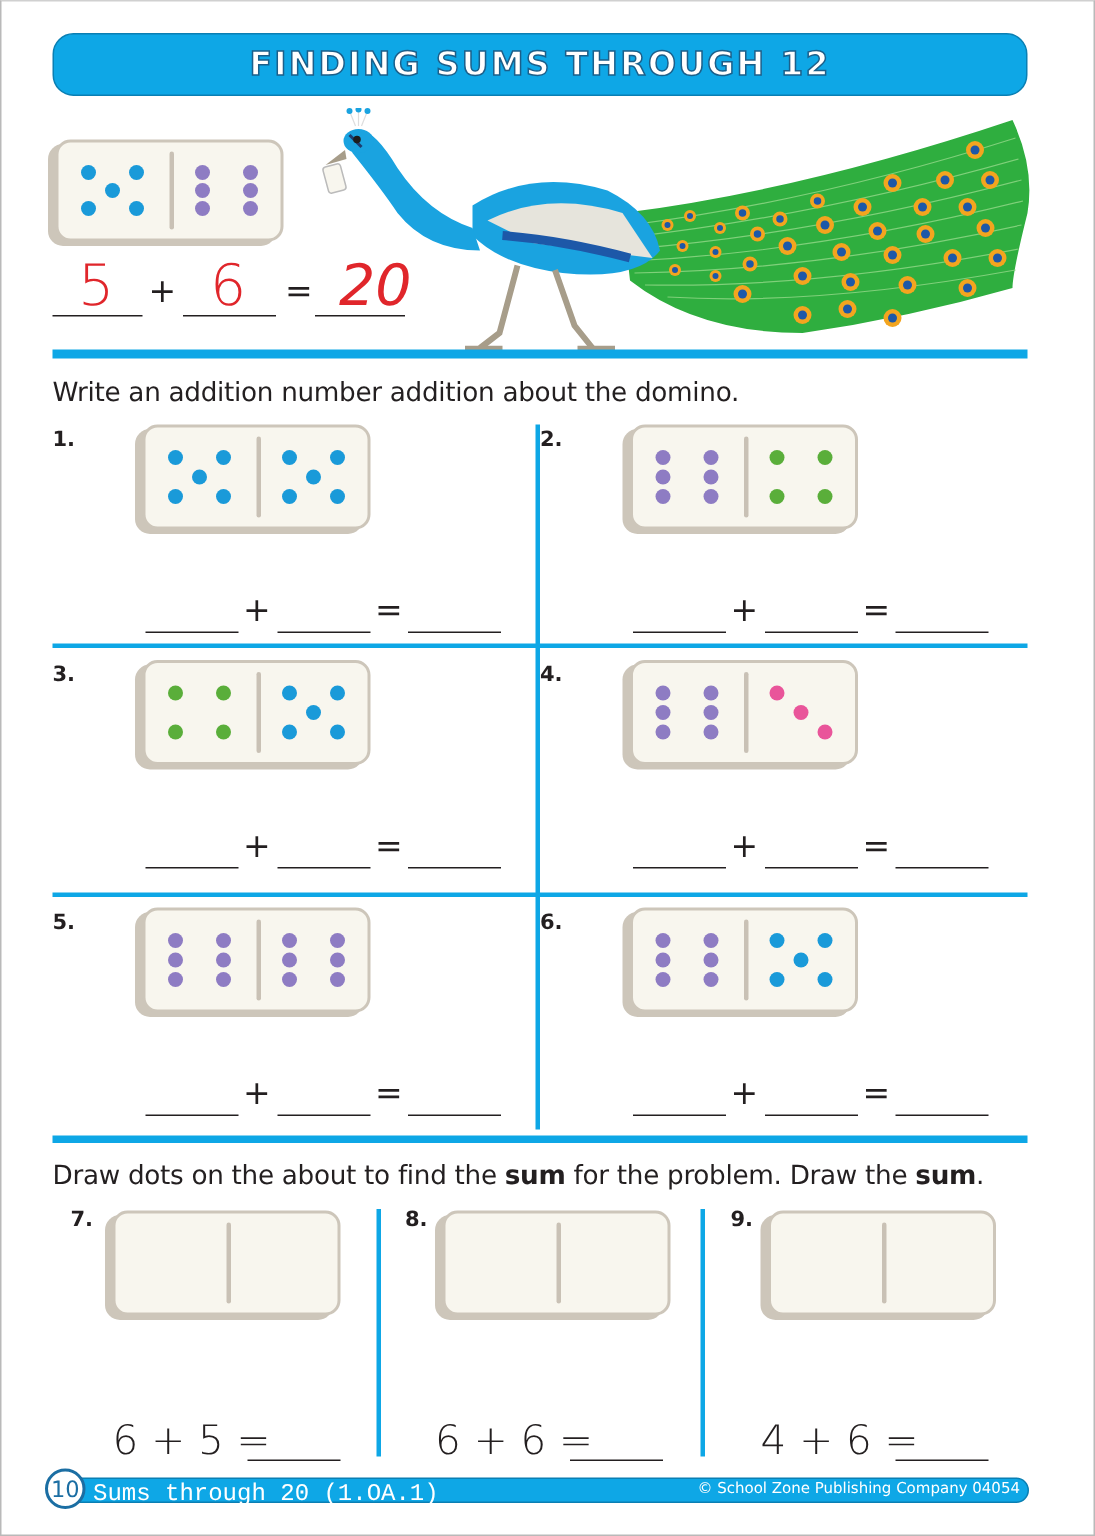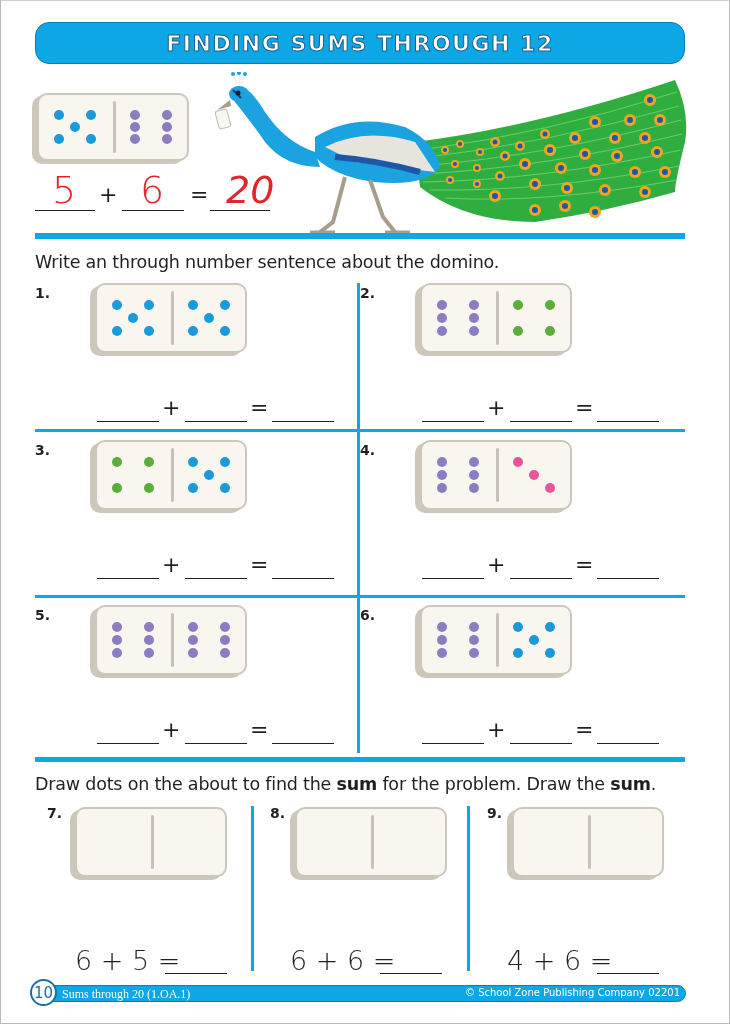--- a/index.html
+++ b/index.html
@@ -22,21 +22,21 @@
   .vr-blue { position: absolute; width: 3px; background: #0ea7e6; }
 
   .instruction { position: absolute; font-size: 17.5px; color: #231f20; font-family: "DejaVu Sans", sans-serif; letter-spacing: -0.2px; }
   .instruction b { font-weight: bold; }
   .qnum { position: absolute; font-size: 14px; font-weight: bold; color: #231f20; font-family: "DejaVu Sans", sans-serif; }
 
   .problem-text { position: absolute; font-size: 27px; color: #231f20; font-family: "DejaVu Sans", sans-serif; font-weight: 300; }
 
   .footer-bar { position: absolute; left: 32px; top: 985px; width: 654px; height: 17px; background: #0ea7e6; border: 1px solid #0a7fb3; border-radius: 9px; }
   .page-circle { position: absolute; left: 30px; top: 979px; width: 27px; height: 27px; border-radius: 50%; background: #ffffff; border: 2px solid #1b6ea3; display: flex; align-items: center; justify-content: center; font-size: 15px; color: #1b6ea3; font-family: "DejaVu Sans", sans-serif; }
-  .footer-left { position: absolute; left: 62px; top: 987px; font-size: 12px; color: #ffffff; font-family: Liberation Serif, serif; }
+  .footer-left { position: absolute; left: 62px; top: 987px; font-size: 16px; color: #ffffff; font-family: Liberation Mono, monospace; }
   .footer-right { position: absolute; right: 50px; top: 987px; font-size: 10px; color: #ffffff; font-family: "DejaVu Sans", sans-serif; }
 
   .peacock { position: absolute; left: 205px; top: 72px; width: 490px; height: 165px; }
 </style>
 </head>
 <body>
 
 <div class="page-frame"></div>
 
 <div class="title-bar">
@@ -176,21 +176,21 @@
   <rect x="12" y="38" width="12" height="18" rx="2" fill="#f8f6ee" stroke="#bbb" transform="rotate(-15 18 47)"></rect>
 
   <path d="M140 105 L128 150 L115 160" stroke="#a79d8a" stroke-width="4" fill="none"></path>
   <path d="M165 108 L178 145 L190 160" stroke="#a79d8a" stroke-width="4" fill="none"></path>
   <path d="M105 160 L130 160" stroke="#a79d8a" stroke-width="3"></path>
   <path d="M180 160 L205 160" stroke="#a79d8a" stroke-width="3"></path>
 </svg>
 
 <div class="hr-blue" style="left:35px;top:233px;width:650px;height:6px;"></div>
 
-<div class="instruction" style="left:35px;top:252px;">Write an through number sentence about the domino.</div>
+<div class="instruction" style="left:35px;top:252px;">Write an addition number addition about the domino.</div>
 
 <div class="vr-blue" style="left:357px;top:283px;height:470px;"></div>
 <div class="hr-blue" style="left:35px;top:429px;width:650px;height:3px;"></div>
 <div class="hr-blue" style="left:35px;top:595px;width:650px;height:3px;"></div>
 <div class="hr-blue" style="left:35px;top:757px;width:650px;height:5px;"></div>
 
 <div id="grid-problems">
     <span class="qnum" style="left: 35px; top: 285px;">1.</span>
     <div class="domino" style="left: 95px; top: 283px; width: 152px; height: 70px;">
       <div class="divider" style="left: 74px;"></div>
@@ -332,13 +332,13 @@
     <div class="domino" style="left: 512px; top: 807px; width: 152px; height: 70px;">
       <div class="divider" style="left: 74px;"></div>
     </div>
     <span class="problem-text" style="left: 507px; top: 945px;">4 + 6 =</span>
     <div class="blank" style="left: 597px; top: 973px; width: 62px;"></div>
   </div>
 
 <div class="footer-bar"></div>
 <div class="page-circle">10</div>
 <span class="footer-left">Sums through 20 (1.OA.1)</span>
-<span class="footer-right">© School Zone Publishing Company  02201</span>
+<span class="footer-right">© School Zone Publishing Company  04054</span>
 
 </body></html>

